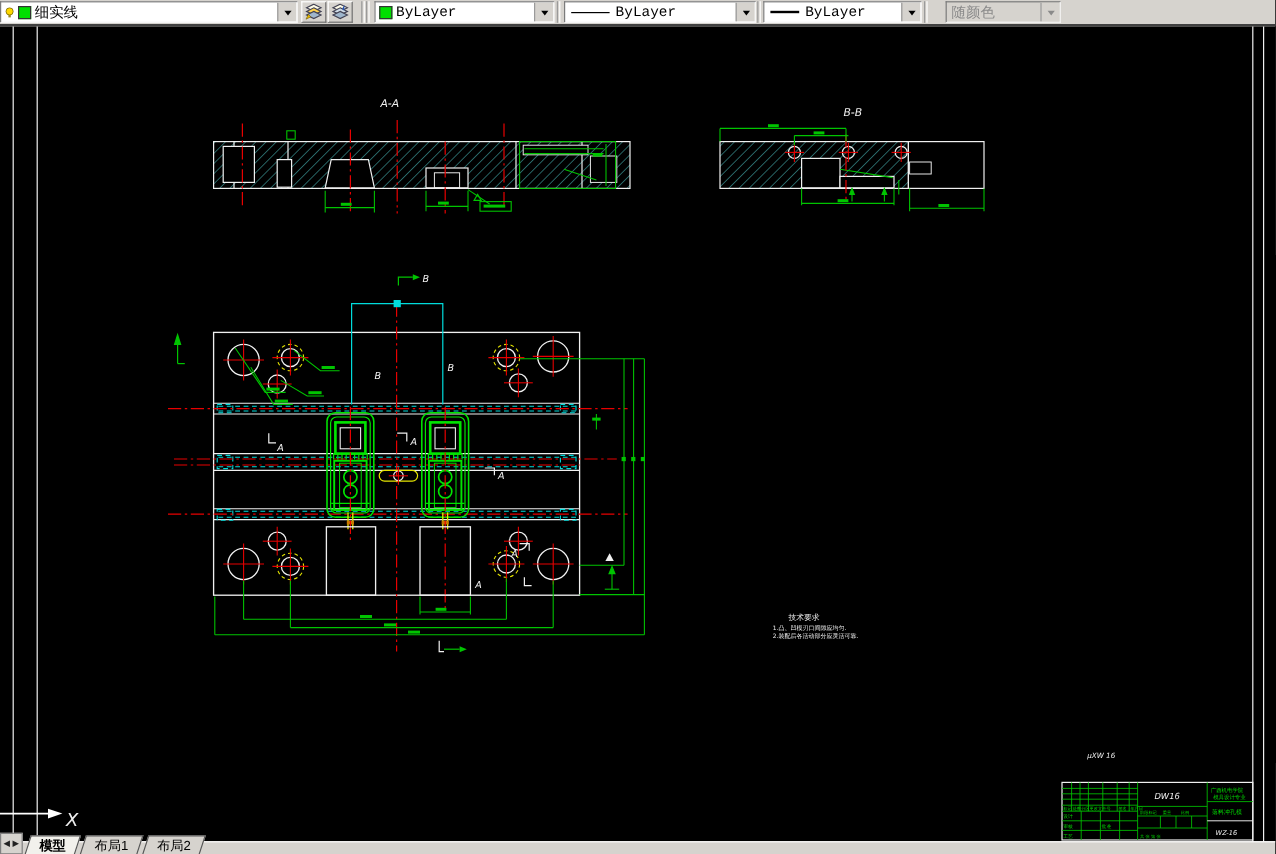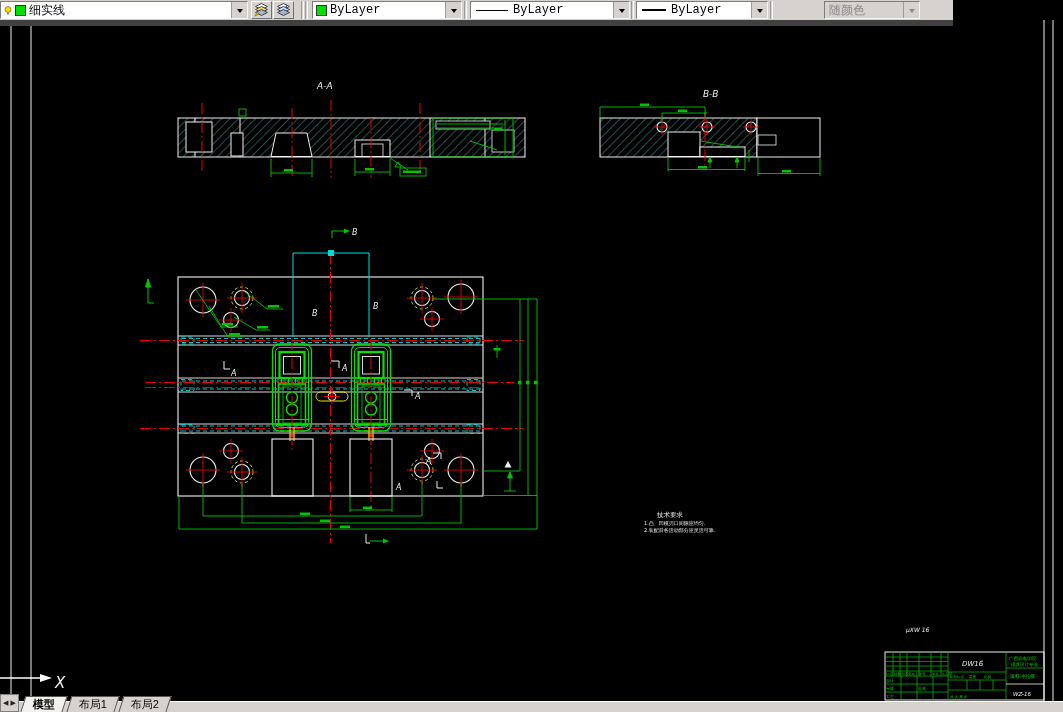--- a/index.html
+++ b/index.html
@@ -1,20 +1,20 @@
 <!DOCTYPE html>
 <html><head>
 <meta charset="utf-8">
 <style>
   html,body{margin:0;padding:0;background:#222;}
   .screen{position:relative;width:1063px;height:712px;background:#000;overflow:hidden;
           font-family:"Liberation Sans",sans-serif;}
   
-  .toolbar{position:absolute;top:0;left:0;width:953px;height:20px;background:#d6d3ce;
-           border-bottom:6px solid #404040;z-index:5;}
+  .toolbar{position:absolute;top:0;left:0;width:1063px;height:20px;background:#d6d3ce;
+           border-bottom:2px solid #404040;z-index:5;}
   .combo{position:absolute;top:1px;height:16px;background:#fff;border:1px solid;
          border-color:#7b7b7b #f6f6f6 #f6f6f6 #7b7b7b;display:flex;align-items:center;
          font-size:12px;color:#000;overflow:hidden;}
   .combo .arrowbtn{margin-left:auto;width:15px;height:16px;background:#d6d3ce;
          border-left:1px solid #9a9a9a;display:flex;align-items:center;justify-content:center;}
   .tri{width:0;height:0;border:3px solid transparent;border-top:4px solid #000;position:relative;top:2px;}
   .tri.gray{border-top-color:#8a8a8a;}
   .swatch{width:9px;height:9px;border:1px solid #333;margin:0 3px;flex:none;}
   .combo .txt{white-space:nowrap;}
   .serif{font-family:Liberation Mono, monospace;}
@@ -105,21 +105,21 @@
     <div class="combo" style="left:636px;width:130px;">
       <span class="ltline thick" style="width:24px;"></span>
       <span class="txt serif">ByLayer</span>
       <span class="arrowbtn">
           <i class="tri"></i>
         </span>
     </div>
 
     <div class="sep" style="left:770px;"></div>
 
-    <div class="combo disabled" style="left:788px;width:94px;margin-left:36px;">
+    <div class="combo disabled" style="left:788px;width:94px;">
       <span class="txt" style="margin-left:4px;">随颜色</span>
       <span class="arrowbtn">
           <i class="tri gray"></i>
         </span>
     </div>
   </div>
 
   <svg class="cad" width="1063" height="712" viewBox="0 0 1063 712">
     <defs>
       <pattern id="hatch" patternUnits="userSpaceOnUse" width="6" height="6" patternTransform="rotate(45)">

